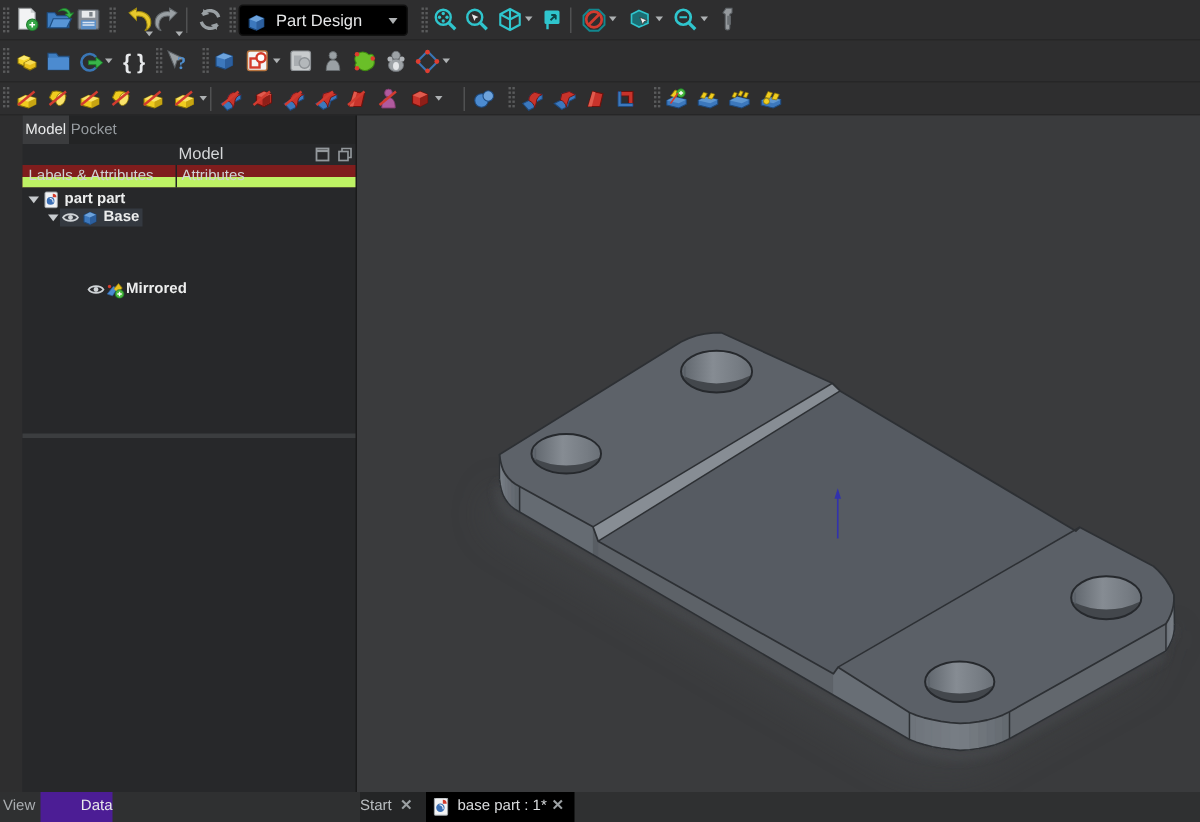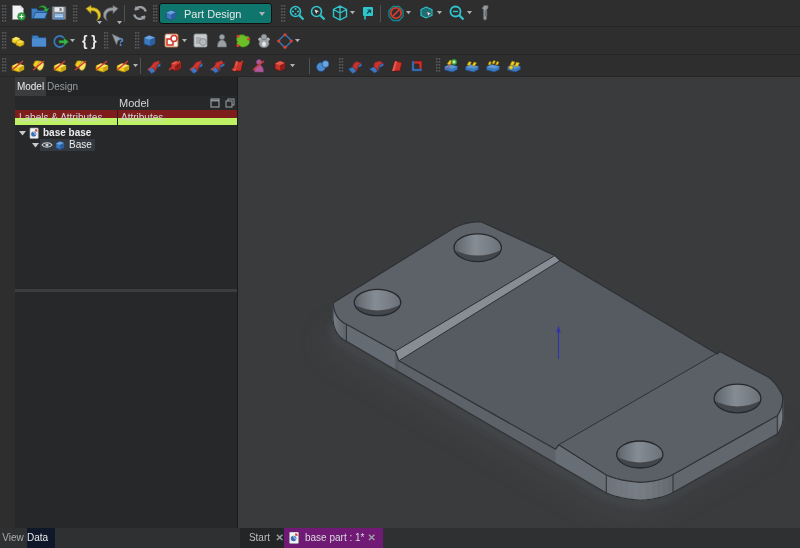--- a/index.html
+++ b/index.html
@@ -1,18 +1,18 @@
 <!DOCTYPE html>
 <html><head><meta charset="utf-8"><title>FreeCAD</title><style>
 *{margin:0;padding:0;box-sizing:border-box}
 body{width:800px;height:548px;position:relative;overflow:hidden;background:#2e2e2f;font-family:"Liberation Sans",sans-serif}
 .abs{position:absolute}
 #tb{left:0;top:0;width:800px;height:77px;background:#2e2e2f}
 #tb .rline{position:absolute;left:0;width:800px;height:1px;background:#262627}
-#combo{left:159px;top:3px;width:113px;height:21px;background:#0f766e;border:1px solid #111;border-radius:3px;color:#e6e7e8;font-size:11px}
+#combo{left:159px;top:3px;width:113px;height:21px;background:#000000;border:1px solid #111;border-radius:3px;color:#e6e7e8;font-size:11px}
 #combo .wb{position:absolute;left:5px;top:4px}
 #combo .tx{position:absolute;left:24px;top:4px}
 #combo .dd{position:absolute;right:6px;top:8px;width:0;height:0;border-left:3.5px solid transparent;border-right:3.5px solid transparent;border-top:4.5px solid #aeb1b3}
 #dock{left:15px;top:77px;width:238px;height:451px;background:#27282a}
 #dock .dtabs{position:absolute;left:0;top:0;width:238px;height:19px;background:#232425}
 .dtab{position:absolute;top:0;height:19px;font-size:10px;text-align:center;line-height:19px}
 #dock .title{position:absolute;left:0;top:19px;width:238px;height:14px;color:#d5d7d9;font-size:11px;text-align:center;line-height:14px}
 #dock .hdr{position:absolute;left:0;top:33px;width:237px;height:15px;background:#7f1d1d;border-bottom:7px solid #bef264;color:#d0d3d5;font-size:10px;line-height:15px}
 #tree{position:absolute;left:0;top:48px;width:237px;height:164px;background:#27282a}
 .trow{position:absolute;left:0;width:237px;height:12px;font-size:10px;line-height:12px;color:#9da2a6}
@@ -467,21 +467,21 @@
       <span class="dd"></span>
     </div>
 <div class="rline" style="top:26px"></div>
 <div class="rline" style="top:54px"></div>
 <div class="rline" style="top:76px"></div>
 </div>
 
 <div id="dock" class="abs">
   <div class="dtabs">
     <div class="dtab" style="left:0;width:31px;background:#3b3c3e;color:#e9eaeb">Model</div>
-    <div class="dtab" style="left:31px;width:33px;color:#979ca0">Design</div>
+    <div class="dtab" style="left:31px;width:33px;color:#979ca0">Pocket</div>
   </div>
   <div class="title">Model
     <svg width="40" height="10" style="position:absolute;right:3px;top:2px">
       <rect x="1" y="1" width="8" height="8" fill="none" stroke="#93989c" stroke-width="1.2"></rect>
         <line x1="1" y1="2.6" x2="9" y2="2.6" stroke="#93989c" stroke-width="1.6"></line>
       <rect x="16" y="3" width="6" height="6" fill="none" stroke="#93989c" stroke-width="1.1"></rect>
         <path d="M18,3 v-2 h6 v6 h-2" fill="none" stroke="#93989c" stroke-width="1.1"></path>
       <path d="M30,1 l8,8 M38,1 l-8,8" stroke="#93989c" stroke-width="1.3"></path>
     </svg>
   </div>
@@ -496,39 +496,55 @@
           <g transform="translate(4,4) scale(1.0)">
             <path d="M0,0 l7,0 -3.5,4.5 Z" fill="#c7cacd"></path>
           </g>
           <g transform="translate(14.5,1) scale(0.92)">
             <rect x="0.5" y="0" width="9" height="11.5" rx="1" fill="#f2f3f4" stroke="#9aa0a4" stroke-width="0.7"></rect>
             <circle cx="4.6" cy="6.5" r="2.8" fill="#3b6fb5"></circle>
             <path d="M6.2,1.2 a2.6,2.6 0 0 1 2.6,2.6 l-2.6,0 Z" fill="#d43b2b"></path>
             <path d="M4,4.5 a2.8,2.8 0 0 1 2.4,3" fill="none" stroke="#e8eef5" stroke-width="0.8"></path>
           </g>
         </svg>
-        <span style="position:absolute;left:28px"><b style="color:#eceded;font-weight:bold">base base</b></span>
+        <span style="position:absolute;left:28px"><b style="color:#eceded;font-weight:bold">part part</b></span>
       </div>
       <div class="trow" style="top:14px">
         <span style="position:absolute;left:25px;top:0;width:55px;height:12px;background:#343940"></span>
         <svg width="237" height="12" style="position:absolute;left:0;top:0">
           <g transform="translate(17,4) scale(1.0)">
             <path d="M0,0 l7,0 -3.5,4.5 Z" fill="#c7cacd"></path>
           </g>
           <g transform="translate(27,2) scale(1.0)">
             <path d="M0,4 C2,1 8,1 10,4 C8,7 2,7 0,4 Z" fill="none" stroke="#cfd3d6" stroke-width="1.1"></path>
             <circle cx="5" cy="4" r="1.6" fill="#cfd3d6"></circle>
           </g>
           <g transform="translate(40,0.5) scale(1.0)">
             <path d="M1,4 l4,-2 4,1.6 0,4.5 -4,2 -4,-1.6 Z" fill="#3c78bd" stroke="#1d4a7f" stroke-width="0.7"></path>
             <path d="M1,4 l4,-2 4,1.6 -4,1.9 Z" fill="#6da3dc"></path>
             <path d="M5,5.5 l4,-1.9 0,4.5 -4,2 Z" fill="#2c5f9e"></path>
           </g>
         </svg>
-        <span style="position:absolute;left:54px"><b style="color:#eceded;font-weight:normal">Base</b></span>
+        <span style="position:absolute;left:54px"><b style="color:#eceded;font-weight:bold">Base</b></span>
+      </div>
+      <div class="trow" style="top:62px">
+        <svg width="237" height="12" style="position:absolute;left:0;top:0">
+          <g transform="translate(44,2) scale(1.0)">
+            <path d="M0,4 C2,1 8,1 10,4 C8,7 2,7 0,4 Z" fill="none" stroke="#cfd3d6" stroke-width="1.1"></path>
+            <circle cx="5" cy="4" r="1.6" fill="#cfd3d6"></circle>
+          </g>
+          <g transform="translate(56,1) scale(1.0)">
+            <path d="M0.5,8 l4,-5 3,1 -3.5,5.2 Z" fill="#4c8bd0" stroke="#2c5f9e" stroke-width="0.5"></path>
+            <path d="M5,4.5 l3,-3.5 2.5,3 -3,3.5" fill="#e8bf1c" stroke="#8a7408" stroke-width="0.5"></path>
+            <circle cx="8.7" cy="8" r="2.9" fill="#49b93c" stroke="#1d7a2c" stroke-width="0.5"></circle>
+            <path d="M8.7,6.5 v3 M7.2,8 h3" stroke="#fff" stroke-width="0.9"></path>
+            <circle cx="2" cy="3" r="1.1" fill="#d43b2b"></circle>
+          </g>
+        </svg>
+        <span style="position:absolute;left:69px"><b style="color:#eceded;font-weight:bold">Mirrored</b></span>
       </div>
     </div>
   <div class="abs" style="left:0;top:212px;width:237px;height:3px;background:#3b3d3f"></div>
   <div class="abs" style="left:0;top:215px;width:237px;height:236px;background:#27282a"></div>
 </div>
 <div id="vsep" class="abs"></div>
 
 <div id="vp" class="abs"><svg width="562" height="451" viewBox="0 0 562 451">
 <defs>
 <filter id="b1" x="-20%" y="-20%" width="140%" height="140%">
@@ -607,24 +623,24 @@
 <line x1="381.3" y1="374.0" x2="381.3" y2="381.5" stroke="#5a6067" stroke-width="1"></line>
 <ellipse cx="499.5" cy="321.5" rx="23.4" ry="14.3" fill="url(#hw)"></ellipse>
 <path d="M476.4,323.8 A23.4,14.3 0 0 0 522.6,323.8 Q499.5,335.0 476.4,323.8 Z" fill="#43474c"></path>
 <ellipse cx="499.5" cy="321.5" rx="23.4" ry="14.3" fill="none" stroke="#26292d" stroke-width="1.3"></ellipse>
 <line x1="478.7" y1="318.0" x2="478.7" y2="325.5" stroke="#5a6067" stroke-width="1"></line>
 <line x1="320.5" y1="282" x2="320.5" y2="254.5" stroke="#3232ac" stroke-width="1.1"></line>
 <path d="M318.3,255.5 L322.7,255.5 L320.5,248.5 Z" fill="#3232ac"></path>
 </svg></div>
 
 <div id="botbar" class="abs">
-  <div class="btab" style="left:2px;width:22px;text-align:center;color:#a9adb0">View</div>
-  <div class="btab" style="left:27px;width:28px;text-align:left;background:#0f172a;color:#e9eaeb">Data</div>
-  <div class="btab" style="left:240px;width:44px;background:#242526;text-align:right">Start&nbsp;&nbsp;<span class="x">✕</span></div>
-  <div class="btab" style="left:284px;width:99px;background:#701a75">
+  <div class="btab" style="left:2px;width:22px;text-align:left;color:#a9adb0">View</div>
+  <div class="btab" style="left:27px;width:48px;text-align:right;background:#4c1d95;color:#e9eaeb">Data</div>
+  <div class="btab" style="left:240px;width:44px;background:#242526;text-align:left">Start&nbsp;&nbsp;<span class="x">✕</span></div>
+  <div class="btab" style="left:284px;width:99px;background:#000000">
      <svg width="10" height="12" style="position:absolute;left:5px;top:4px">
         <g transform="translate(0,0) scale(1.0)">
           <rect x="0.5" y="0" width="9" height="11.5" rx="1" fill="#f2f3f4" stroke="#9aa0a4" stroke-width="0.7"></rect>
           <circle cx="4.6" cy="6.5" r="2.8" fill="#3b6fb5"></circle>
           <path d="M6.2,1.2 a2.6,2.6 0 0 1 2.6,2.6 l-2.6,0 Z" fill="#d43b2b"></path>
           <path d="M4,4.5 a2.8,2.8 0 0 1 2.4,3" fill="none" stroke="#e8eef5" stroke-width="0.8"></path>
         </g>
       </svg>
      <span style="position:absolute;left:21px;color:#dadcde">base part : 1*</span>
      <span class="x" style="position:absolute;right:7px">✕</span>

